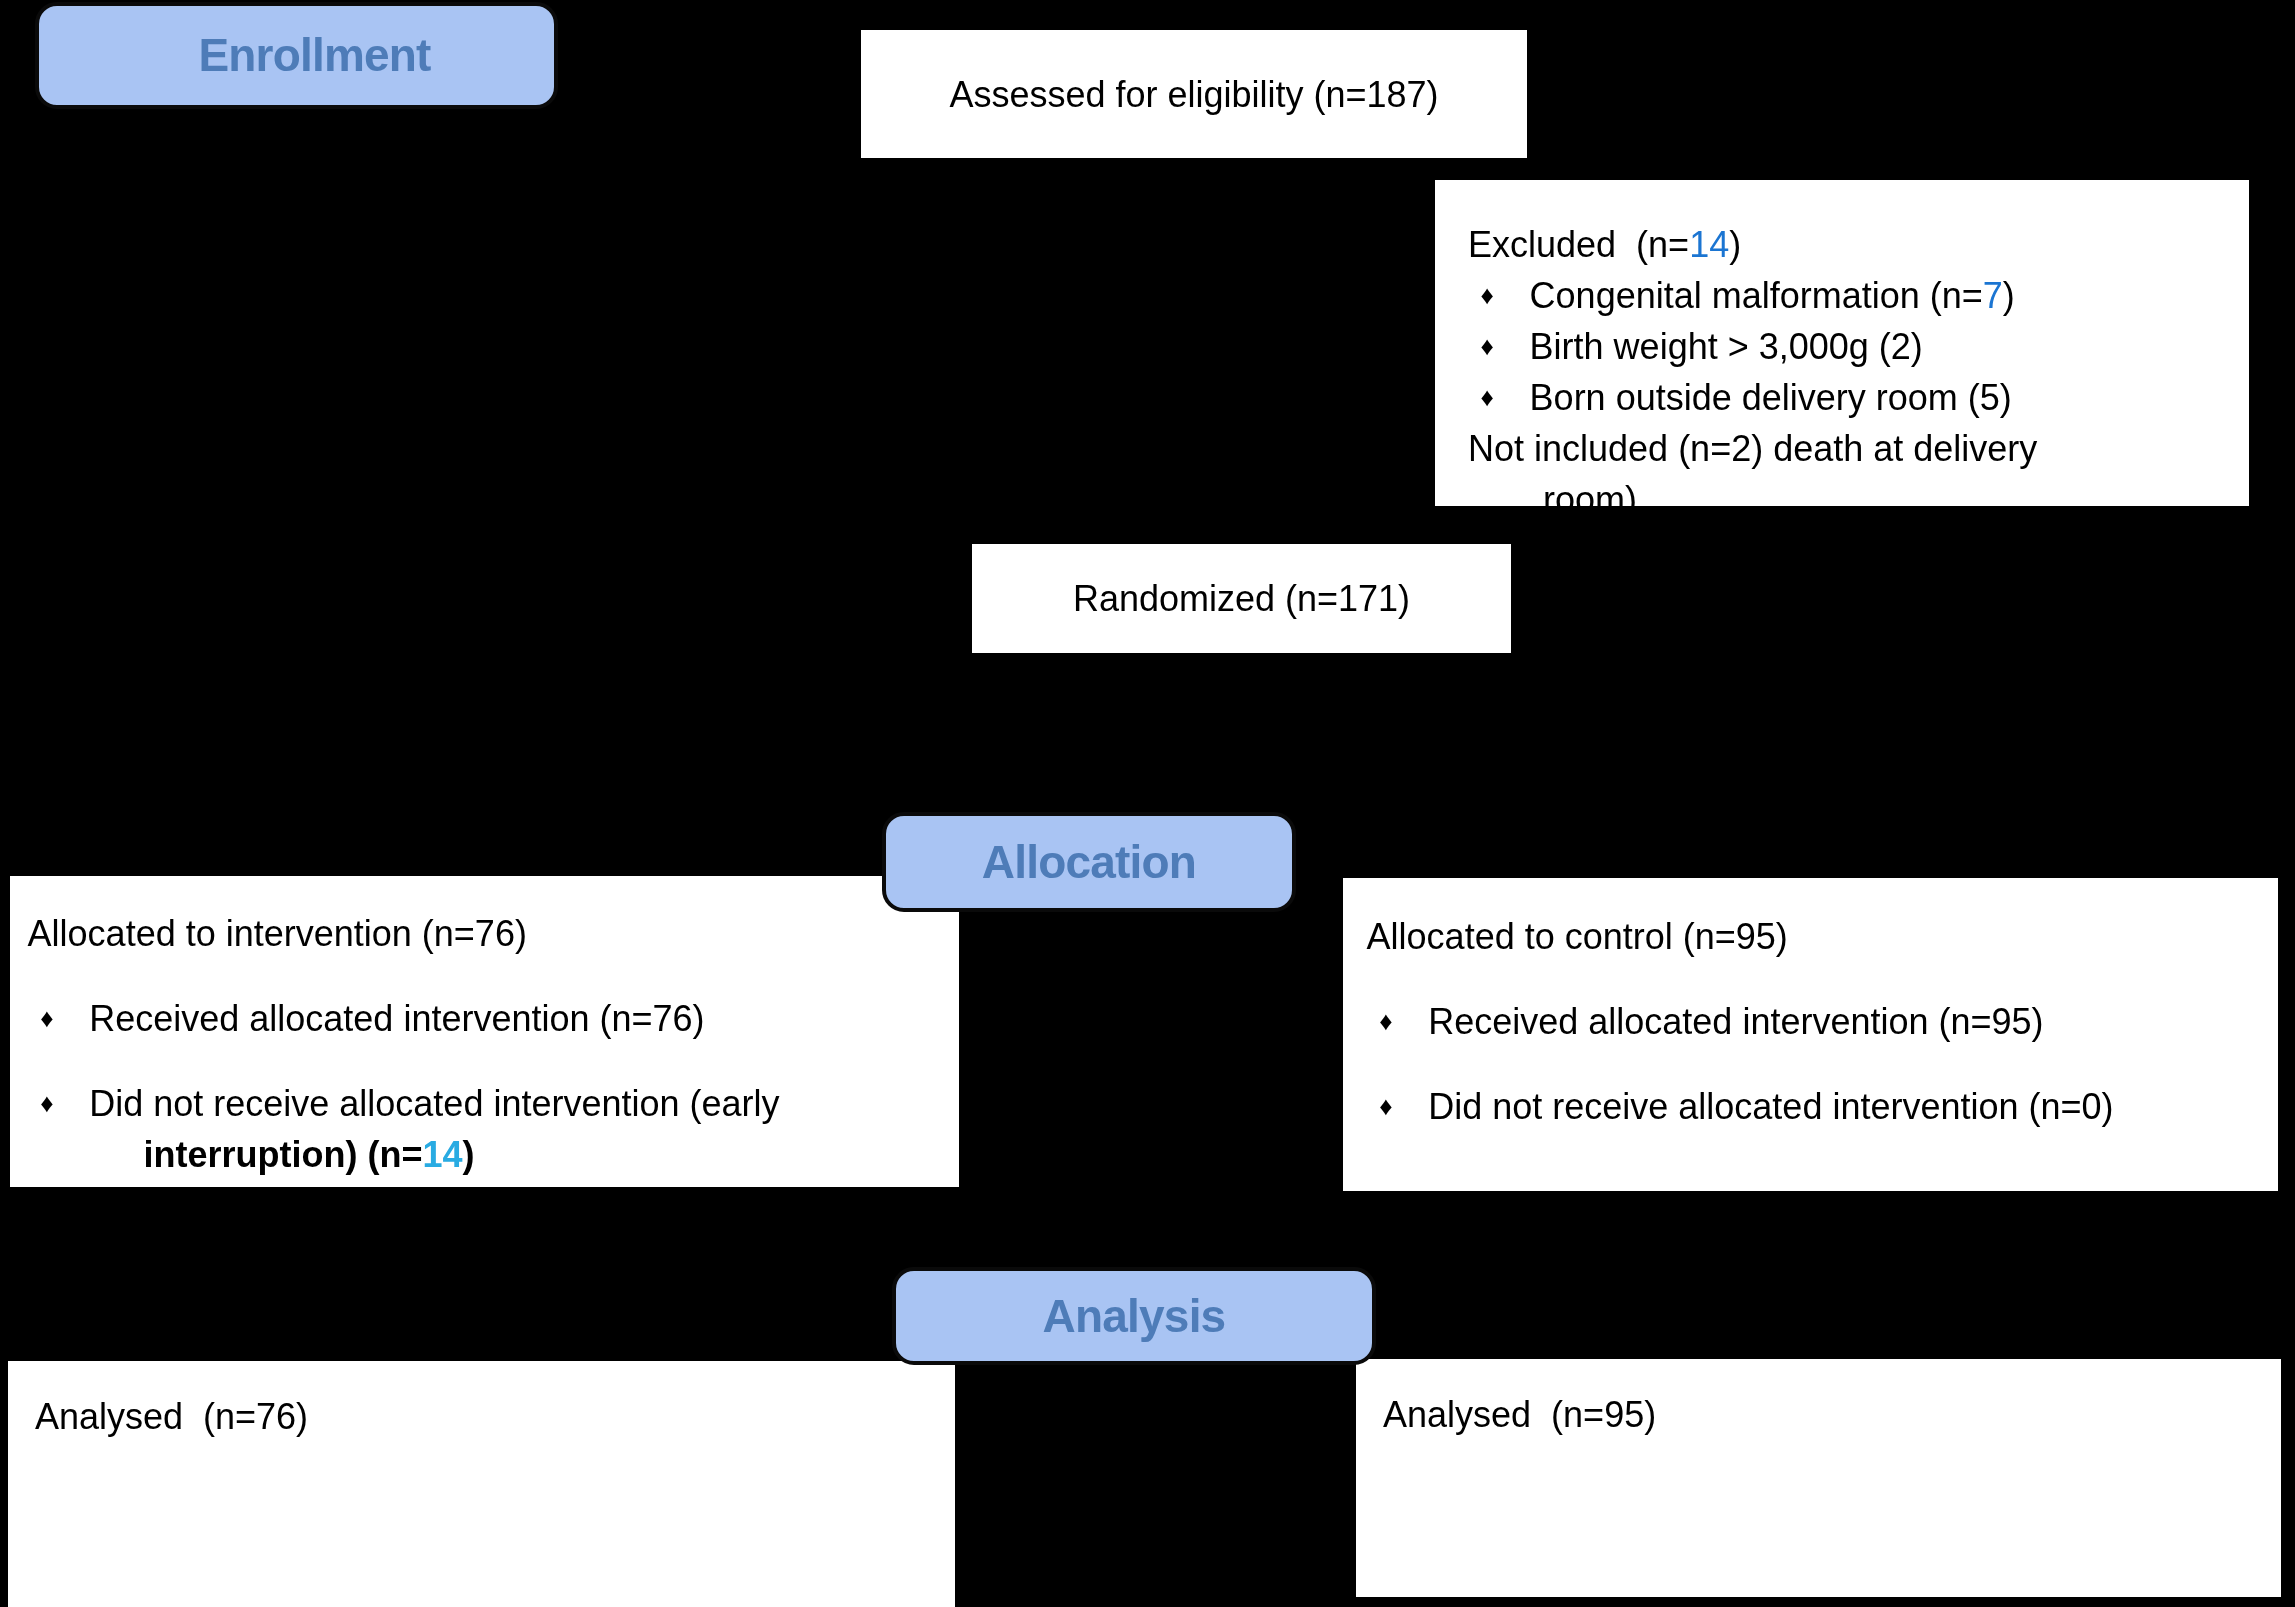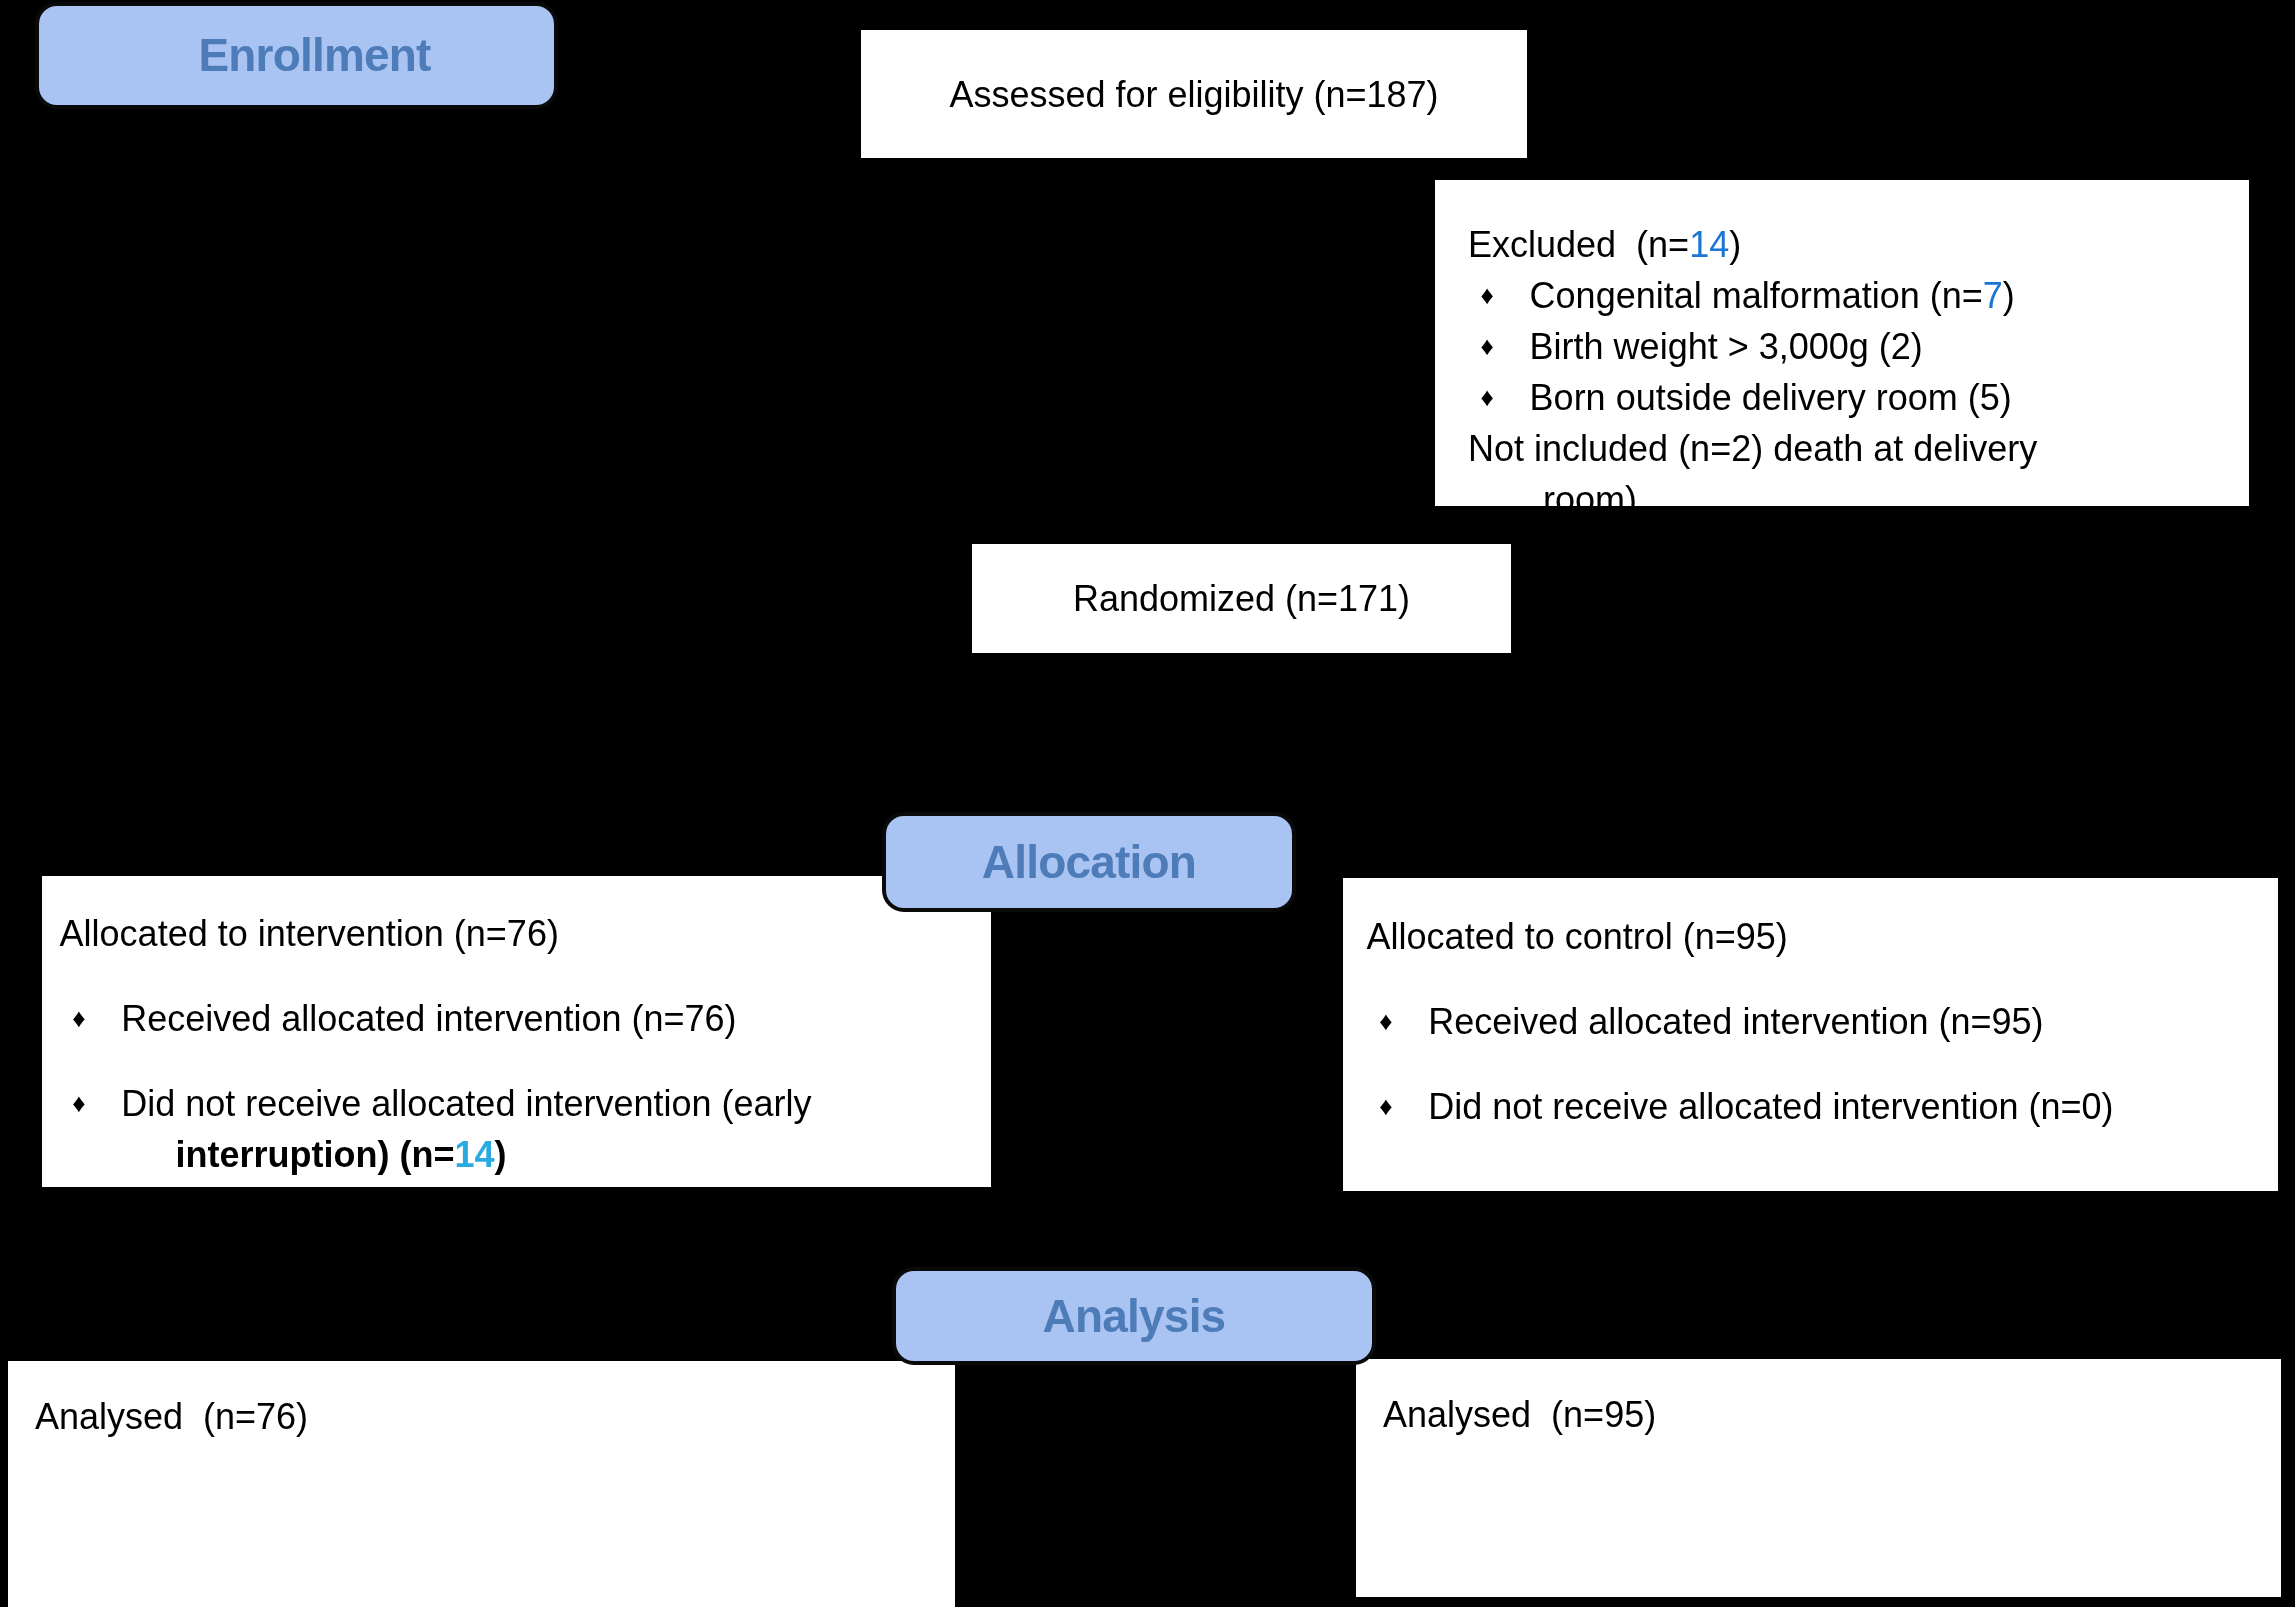--- a/index.html
+++ b/index.html
@@ -94,21 +94,21 @@
       </div>
       <div class="pad">Not included (n=2) death at delivery</div>
       <div class="pad" style="margin-left:75px;">room)</div>
     </div>
   </div>
 
   <div class="box center-box" style="left:933px;top:541px;width:545px;height:115px;border-width:3.9px;margin-left:36px;">
     <span>Randomized (n=171)</span>
   </div>
 
-  <div class="box" style="left:6.3px;top:872px;width:957px;height:319px;margin-left:32px;">
+  <div class="box" style="left:6.3px;top:872px;width:957px;height:319px;">
     <div style="padding:31.5px 15.7px 0 17.3px;">
       <div class="pad gap-after">Allocated to intervention (n=76)</div>
       <div class="bullet-row gap-after">
         <span class="bullet-glyph">♦</span>
         <span class="bullet-text">Received allocated intervention (n=76)</span>
       </div>
       <div class="bullet-row">
         <span class="bullet-glyph">♦</span>
         <span class="bullet-text">Did not receive allocated intervention (early</span>
       </div>

